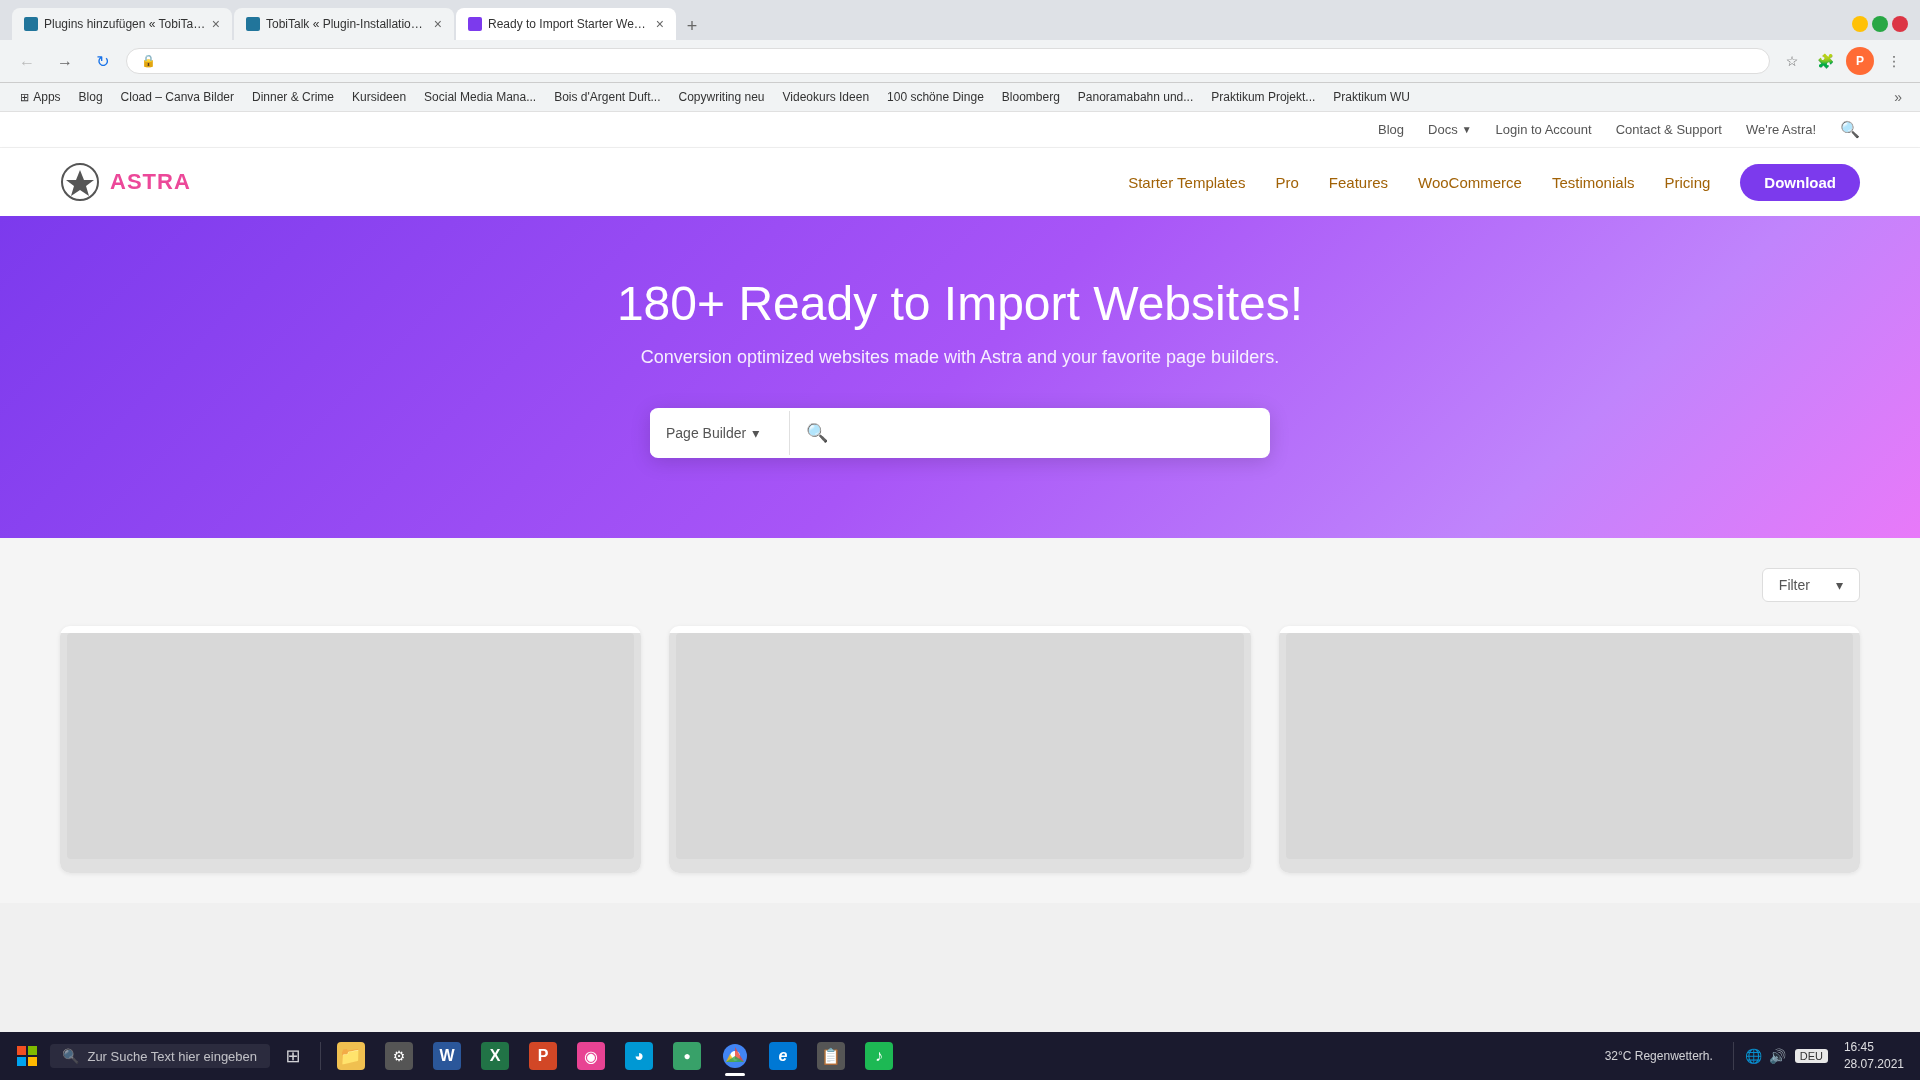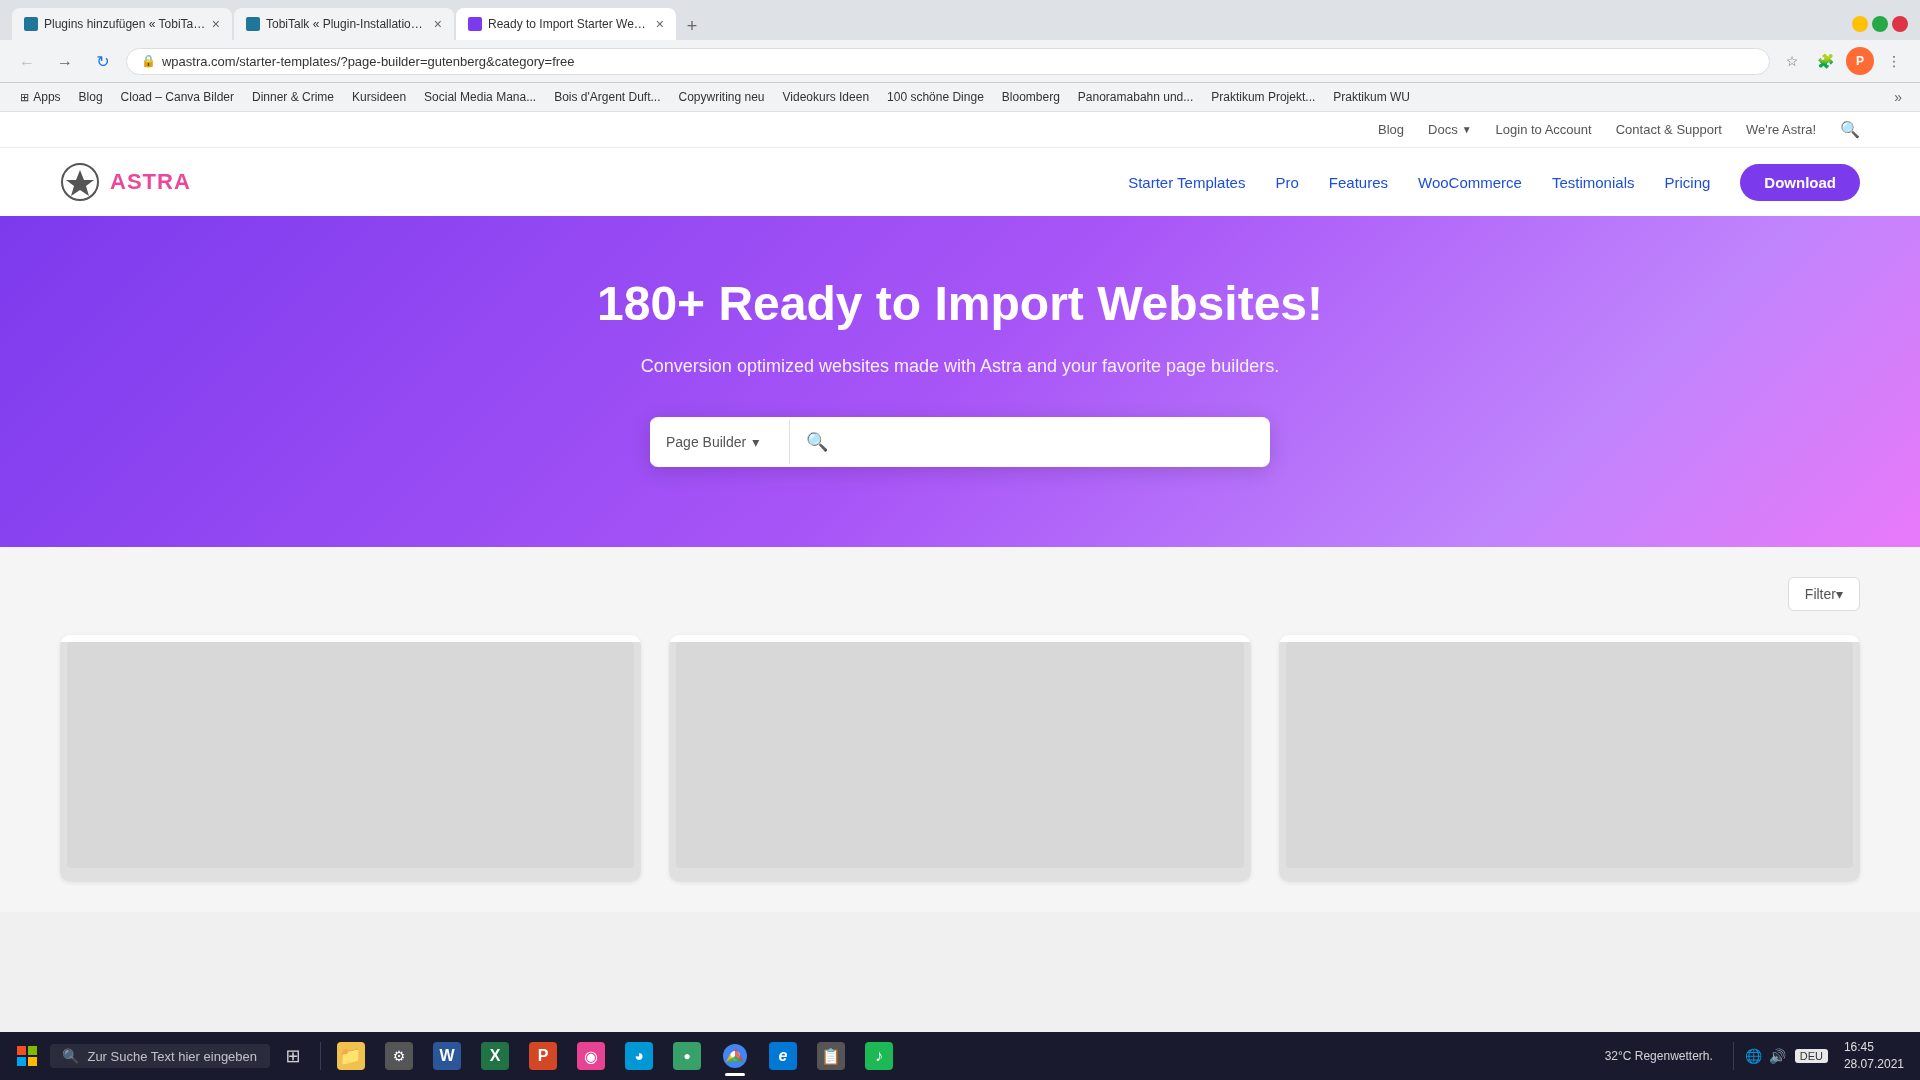--- a/index.html
+++ b/index.html
@@ -44,37 +44,37 @@
     .top-nav-bar { background: #fff; padding: 8px 60px; display: flex; align-items: center; justify-content: flex-end; gap: 24px; border-bottom: 1px solid #f0f0f0; font-size: 13px; }
     .top-nav-link { color: #555; text-decoration: none; cursor: pointer; }
     .top-nav-search { color: #555; cursor: pointer; font-size: 16px; }
 
     
     .main-nav { background: #fff; padding: 14px 60px; display: flex; align-items: center; justify-content: space-between; box-shadow: 0 1px 3px rgba(0,0,0,0.08); }
     .logo { display: flex; align-items: center; gap: 10px; text-decoration: none; }
     .logo-icon { width: 40px; height: 40px; }
     .logo-text { font-size: 22px; font-weight: 700; color: #ec4899; letter-spacing: 1px; }
     .main-nav-links { display: flex; align-items: center; gap: 30px; }
-    .main-nav-link { color: #1d4ed8; text-decoration: none; font-size: 15px; cursor: pointer; }
+    .main-nav-link { color: #a16207; text-decoration: none; font-size: 15px; cursor: pointer; }
     .download-btn { background: #7c3aed; color: white; border: none; padding: 10px 24px; border-radius: 25px; font-size: 15px; font-weight: 600; cursor: pointer; }
 
     
     .hero { background: linear-gradient(135deg, #7c3aed 0%, #a855f7 50%, #c084fc 80%, #e879f9 100%); padding: 60px 60px 80px; text-align: center; }
-    .hero h1 { font-size: 48px; font-weight: 700; color: #fff; margin-bottom: 25px; }
+    .hero h1 { font-size: 48px; font-weight: 400; color: #fff; margin-bottom: 16px; }
     .hero p { font-size: 18px; color: rgba(255,255,255,0.9); margin-bottom: 40px; }
     .search-container { max-width: 620px; margin: 0 auto; background: #fff; border-radius: 8px; display: flex; align-items: center; overflow: hidden; box-shadow: 0 4px 20px rgba(0,0,0,0.15); }
     .page-builder-select { border: none; border-right: 1px solid #e0e0e0; padding: 14px 16px; font-size: 14px; color: #555; background: #fff; cursor: pointer; display: flex; align-items: center; gap: 6px; white-space: nowrap; min-width: 140px; }
     .search-input-wrap { flex: 1; display: flex; align-items: center; padding: 0 12px; }
     .search-input { border: none; outline: none; width: 100%; font-size: 15px; color: #555; padding: 14px 0; }
     .search-btn { padding: 14px 16px; background: transparent; border: none; cursor: pointer; color: #999; font-size: 18px; }
 
     
     .content-area { background: #f5f5f5; padding: 30px 60px; }
     .filter-bar { display: flex; justify-content: flex-end; margin-bottom: 24px; }
-    .filter-btn { background: #fff; border: 1px solid #ddd; padding: 8px 16px; border-radius: 6px; font-size: 14px; color: #555; cursor: pointer; display: flex; align-items: center; gap: 0; }
+    .filter-btn { background: #fff; border: 1px solid #ddd; padding: 8px 16px; border-radius: 6px; font-size: 14px; color: #555; cursor: pointer; display: flex; align-items: center; gap: 26px; }
 
     .templates-grid { display: grid; grid-template-columns: repeat(3, 1fr); gap: 28px; }
     .template-card { background: #fff; border-radius: 10px; overflow: hidden; box-shadow: 0 1px 4px rgba(0,0,0,0.08); }
     .template-thumb { background: #e0e0e0; height: 240px; position: relative; }
     .template-thumb-inner { width: calc(100% - 14px); height: calc(100% - 14px); margin: 7px; background: #d8d8d8; border-radius: 4px; }
 
     
     .taskbar { position: fixed; bottom: 0; left: 0; right: 0; height: 48px; background: #1a1a2e; display: flex; align-items: center; padding: 0 8px; gap: 4px; z-index: 1000; }
     .taskbar-start { width: 38px; height: 38px; display: flex; align-items: center; justify-content: center; cursor: pointer; border-radius: 4px; }
     .taskbar-search { display: flex; align-items: center; background: rgba(255,255,255,0.08); border-radius: 4px; padding: 4px 12px; gap: 8px; min-width: 220px; cursor: pointer; }
@@ -128,21 +128,20 @@
       <button class="wc-btn wc-close">×</button>
     </div>
   </div>
 
   <div class="browser-toolbar">
     <button class="nav-btn disabled">←</button>
     <button class="nav-btn">→</button>
     <button class="nav-btn loading">↻</button>
     <div class="address-bar">
       <span class="lock-icon">🔒</span>
-      <span class="url-text">wpastra.com/starter-templates/?page-builder=gutenberg&amp;category=free</span>
     </div>
     <div class="toolbar-right">
       <button class="toolbar-icon-btn">☆</button>
       <button class="toolbar-icon-btn">🧩</button>
       <div class="profile-btn">P</div>
       <button class="toolbar-icon-btn">⋮</button>
     </div>
   </div>
 
   <div class="bookmarks-bar">

